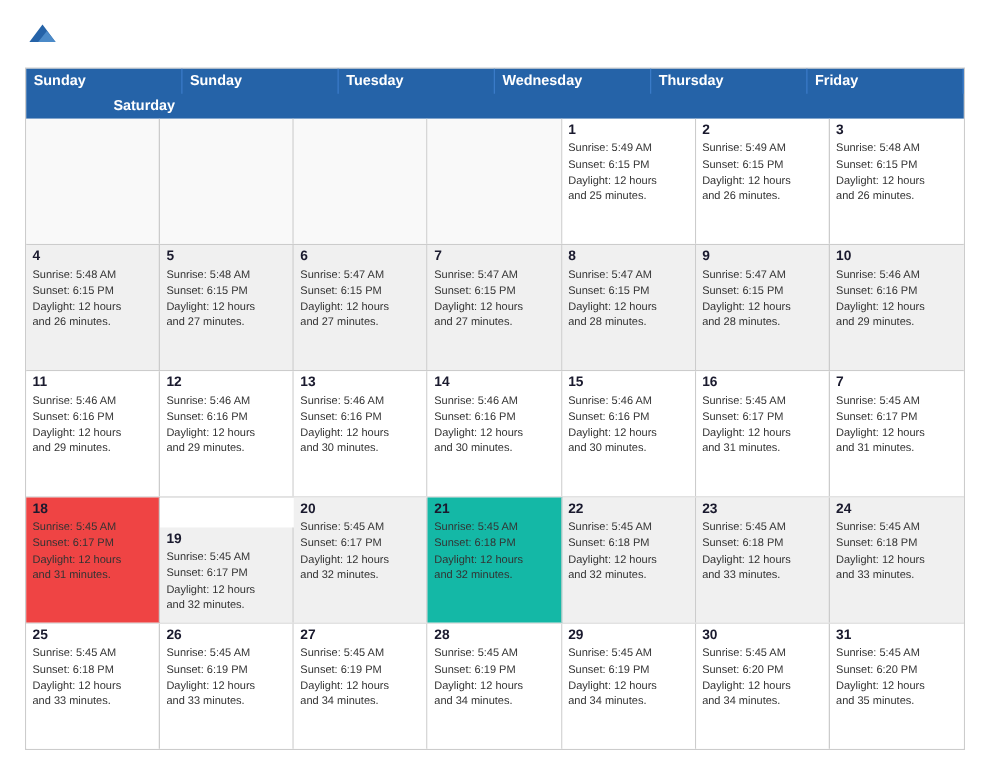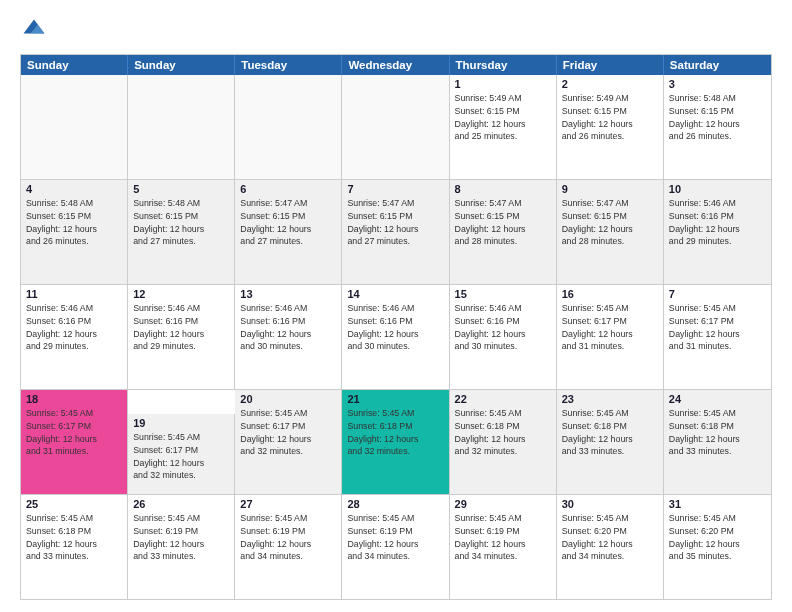--- a/index.html
+++ b/index.html
@@ -61,32 +61,32 @@
       color: #1a1a2e;
     }
     .calendar {
       flex: 1;
       display: flex;
       flex-direction: column;
       border: 1px solid #ccc;
     }
     .cal-header-row {
       display: grid;
-      grid-template-columns: repeat(7, 1fr);
+      grid-template-columns: repeat(6, 1fr);
       background: #2563a8;
     }
     .cal-header-cell {
       color: #fff;
       font-size: 11.5px;
       font-weight: bold;
       padding: 4px 6px;
       text-align: left;
       border-right: 1px solid #3a7bc8;
     }
-    .cal-header-cell:last-child { border-right: none; }
+    .cal-header-cell:last-child { border-right: none; text-align: right; }
     .cal-body {
       flex: 1;
       display: flex;
       flex-direction: column;
     }
     .cal-week {
       display: grid;
       grid-template-columns: repeat(7, 1fr);
       flex: 1;
       border-bottom: 1px solid #ccc;
@@ -270,21 +270,21 @@
           </div>
           <div class="cal-cell">
             <div class="day-num">7</div>
             <div class="day-info" style="white-space: pre-line;">Sunrise: 5:45 AM
 Sunset: 6:17 PM
 Daylight: 12 hours
 and 31 minutes.</div>
           </div>
         </div>
         <div class="cal-week">
-          <div class="cal-cell shaded" style="background: #ec4899;">
+          <div class="cal-cell shaded" style="background: #ef4444;">
             <div class="day-num">18</div>
             <div class="day-info" style="white-space: pre-line;">Sunrise: 5:45 AM
 Sunset: 6:17 PM
 Daylight: 12 hours
 and 31 minutes.</div>
           </div>
           <div class="cal-cell shaded" style="background: rgb(240, 240, 240); margin-top: 24px;">
             <div class="day-num">19</div>
             <div class="day-info" style="white-space: pre-line;">Sunrise: 5:45 AM
 Sunset: 6:17 PM

